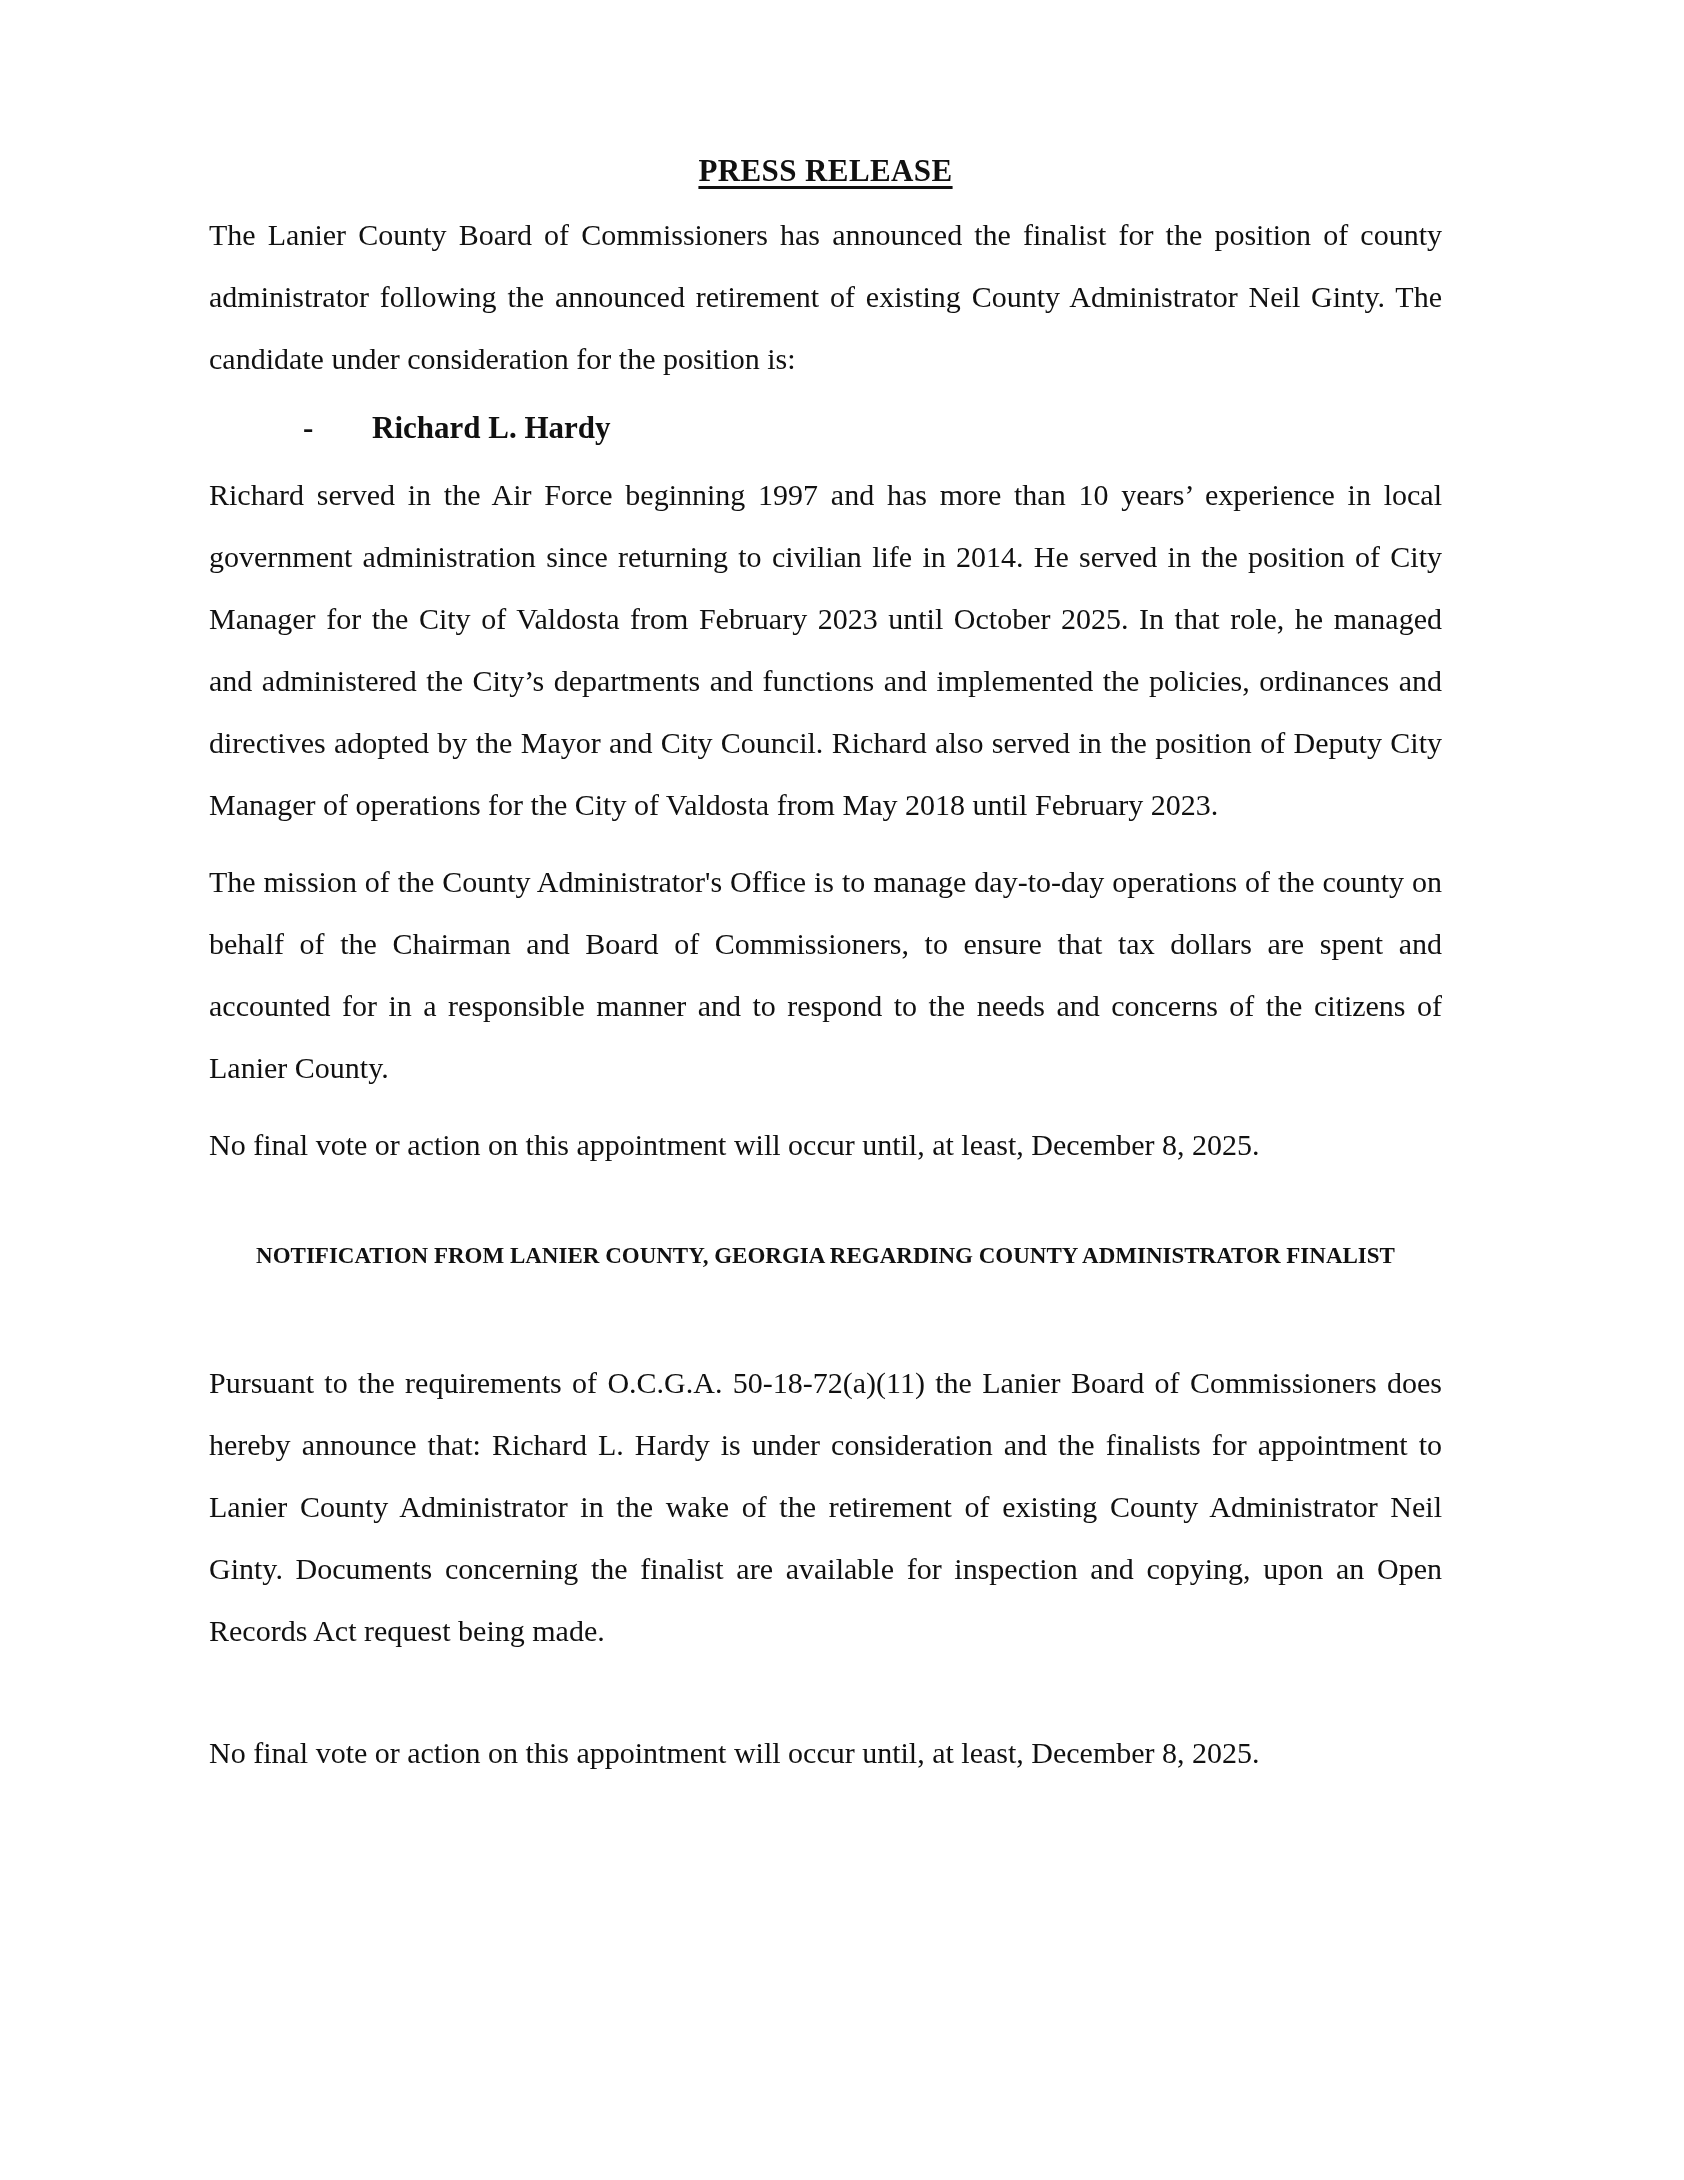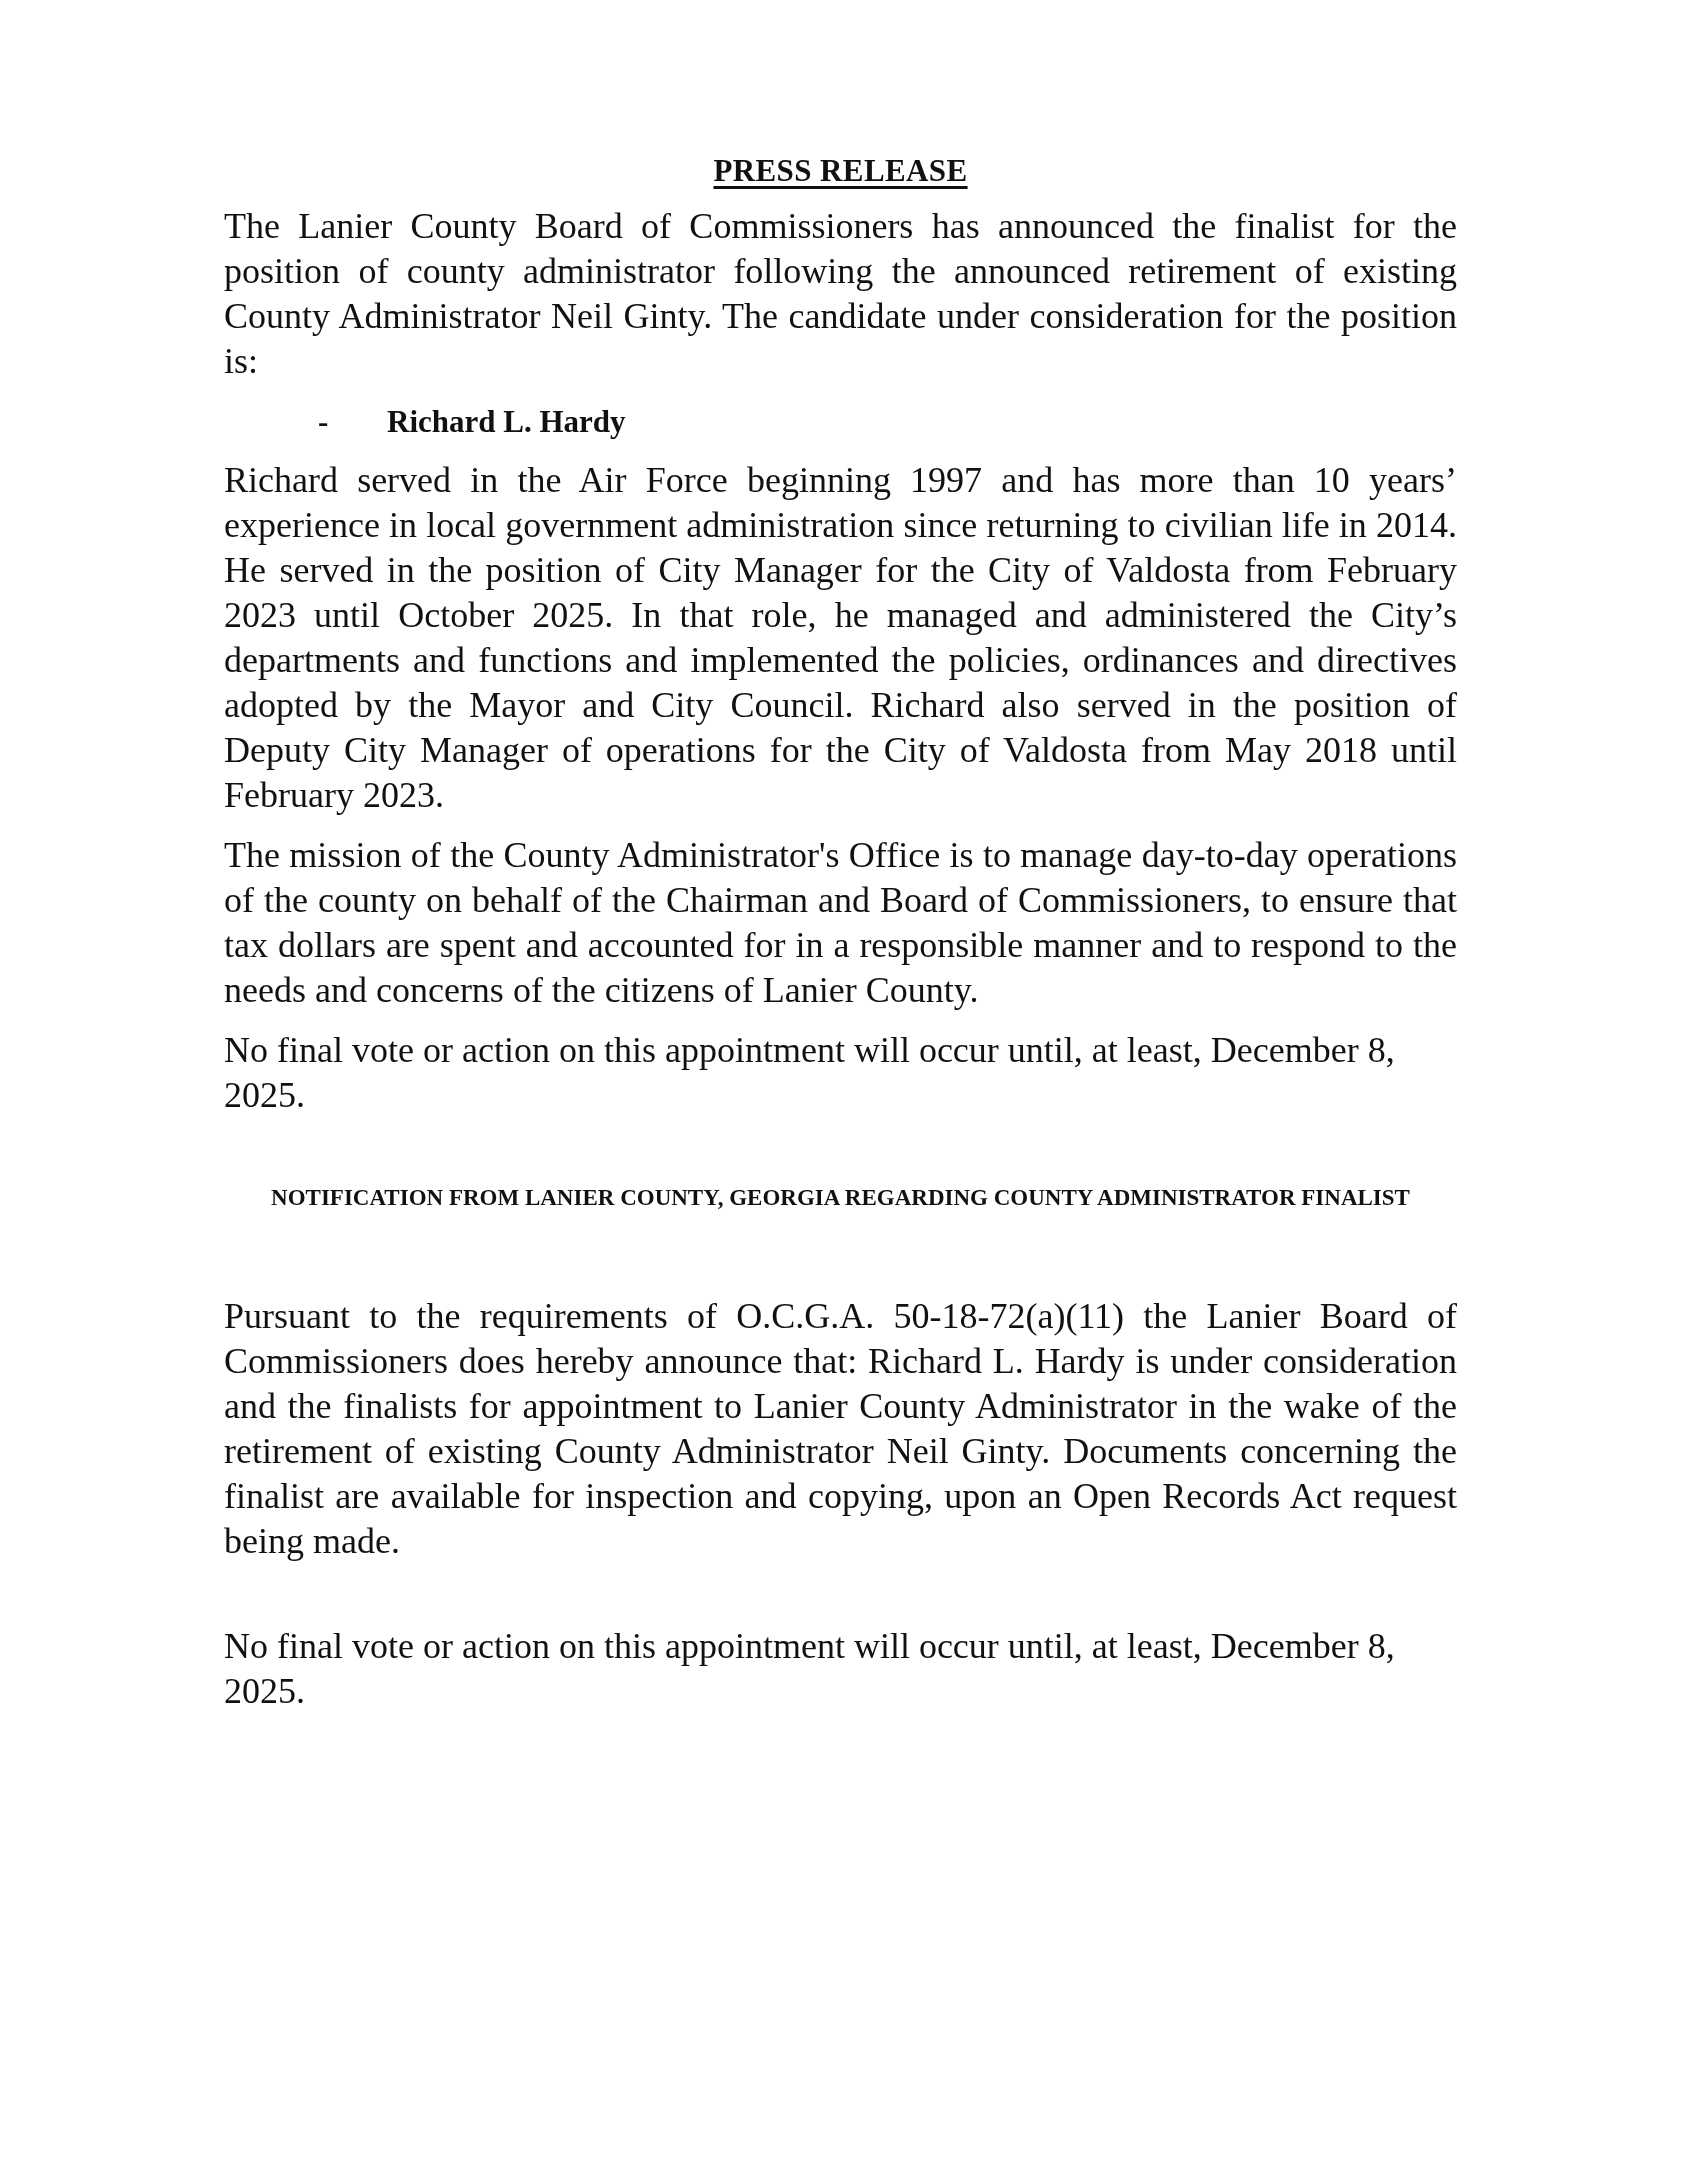--- a/index.html
+++ b/index.html
@@ -10,37 +10,37 @@
     body {
       width: 1685px;
       height: 2181px;
       position: relative;
       overflow: hidden;
       color: #111111;
       font-family: "Liberation Serif", "DejaVu Serif", serif;
     }
     .page {
       position: absolute;
-      left: 224px;
+      left: 209px;
       top: 153px;
       width: 1233px;
     }
     .title {
       text-align: center;
       font-weight: bold;
       font-size: 31px;
       text-decoration: underline;
       text-underline-offset: 5.1px;
       margin: 0 0 15.3px 0;
       letter-spacing: 0.4px;
     }
     p {
       margin: 0 0 15.3px 0;
-      font-size: 36px;
-      line-height: 45px;
+      font-size: 30px;
+      line-height: 62px;
       text-align: justify;
     }
     p.left {
       text-align: left;
     }
     .candidate-row {
       display: flex;
       align-items: baseline;
       font-size: 31px;
       line-height: 43px;

